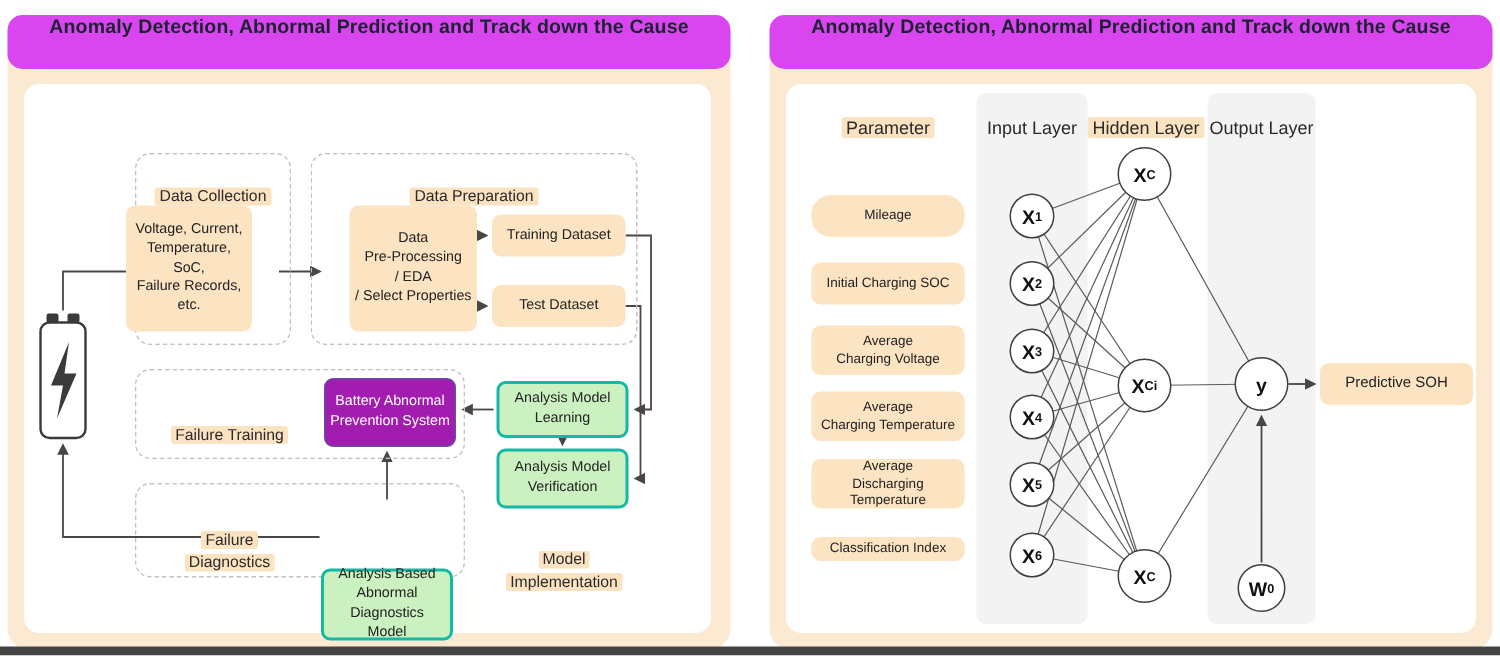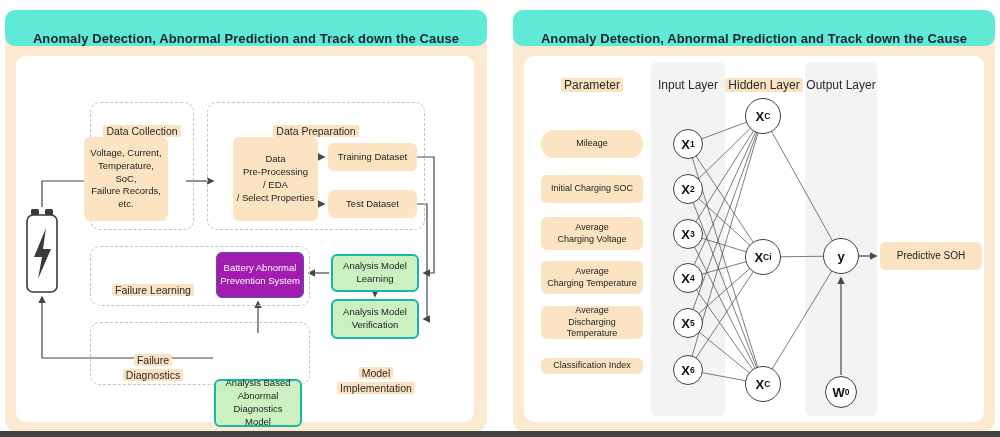--- a/index.html
+++ b/index.html
@@ -6,22 +6,22 @@
   html,body { width:1000px; height:437px; }
   body {
     position:relative;
     font-family:"Liberation Sans", sans-serif;
     background:#ffffff;
     overflow:hidden;
     color:#222;
   }
   .panel-bg { position:absolute; background:#fce9d2; border-radius:14px; }
   .panel-header {
-    position:absolute; background:#5eead4; border-radius:10px;
-    display:flex; align-items:flex-end; justify-content:center;
+    position:absolute; background:#d946ef; border-radius:10px;
+    display:flex; align-items:flex-start; justify-content:center;
     font-size:13px; font-weight:600; color:#1d2233; letter-spacing:0.1px;
   }
   .card { position:absolute; background:#ffffff; border-radius:10px; }
   .dashed-group { position:absolute; border:1.5px dashed #c3c3c3; border-radius:10px; }
   .group-label {
     position:absolute; font-size:10.5px; color:#2a2a2a; text-align:center;
     white-space:pre-line; line-height:1.45;
   }
   .hl { background:#fbe3c2; padding:0 3px; border-radius:2px; box-decoration-break:clone; -webkit-box-decoration-break:clone; }
   .box {
@@ -138,21 +138,21 @@
 </div>
 <div class="box peach" style="left:217px; top:137px; width:85px; height:84px;margin-left:16px;">Data
 Pre-Processing
 / EDA
 / Select Properties</div>
 <div class="box peach" style="left:328px; top:143px; width:89px; height:28px;">Training Dataset</div>
 <div class="box peach" style="left:328px; top:190px; width:89px; height:28px;">Test Dataset</div>
 
 <div class="dashed-group" style="left:90px; top:246px; width:220px; height:60px;"></div>
 <div class="group-label" style="left:96px; top:268px; width:114px;">
-  <span class="hl">Failure Learning</span>
+  <span class="hl">Failure Training</span>
 </div>
 <div class="box purple" style="left:216px; top:252px; width:88px; height:46px;">Battery Abnormal
 Prevention System</div>
 
 <div class="box green" style="left:331px; top:254px; width:88px; height:38px;">Analysis Model
 Learning</div>
 <div class="box green" style="left:331px; top:299px; width:88px; height:40px;">Analysis Model
 Verification</div>
 
 <div class="dashed-group" style="left:90px; top:322px; width:220px; height:63px;"></div>

